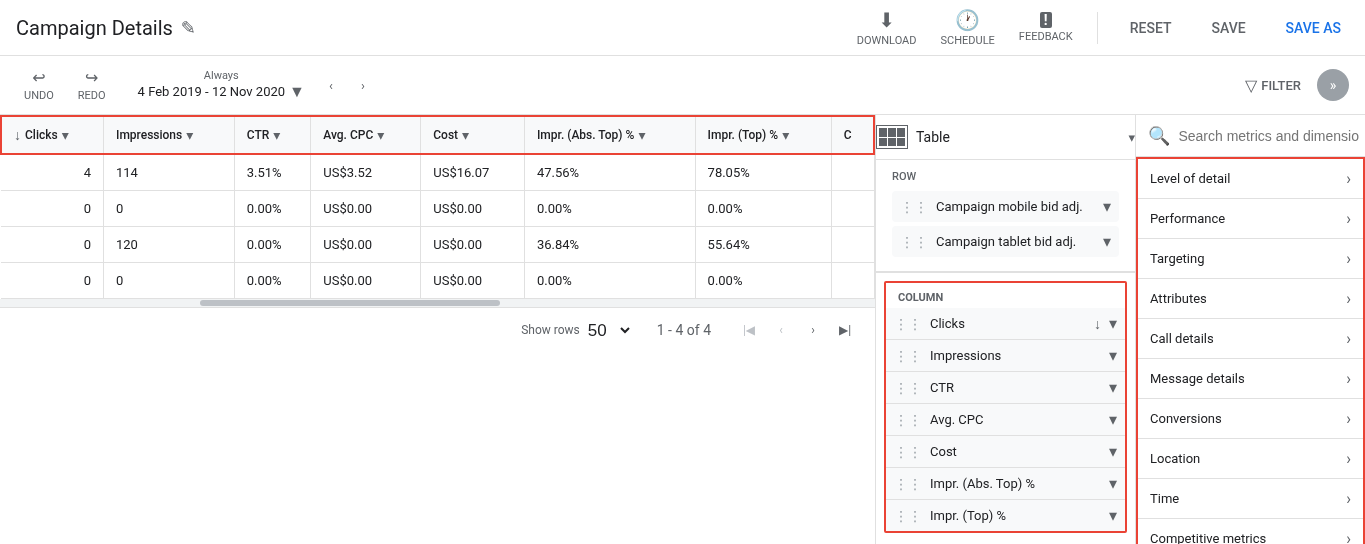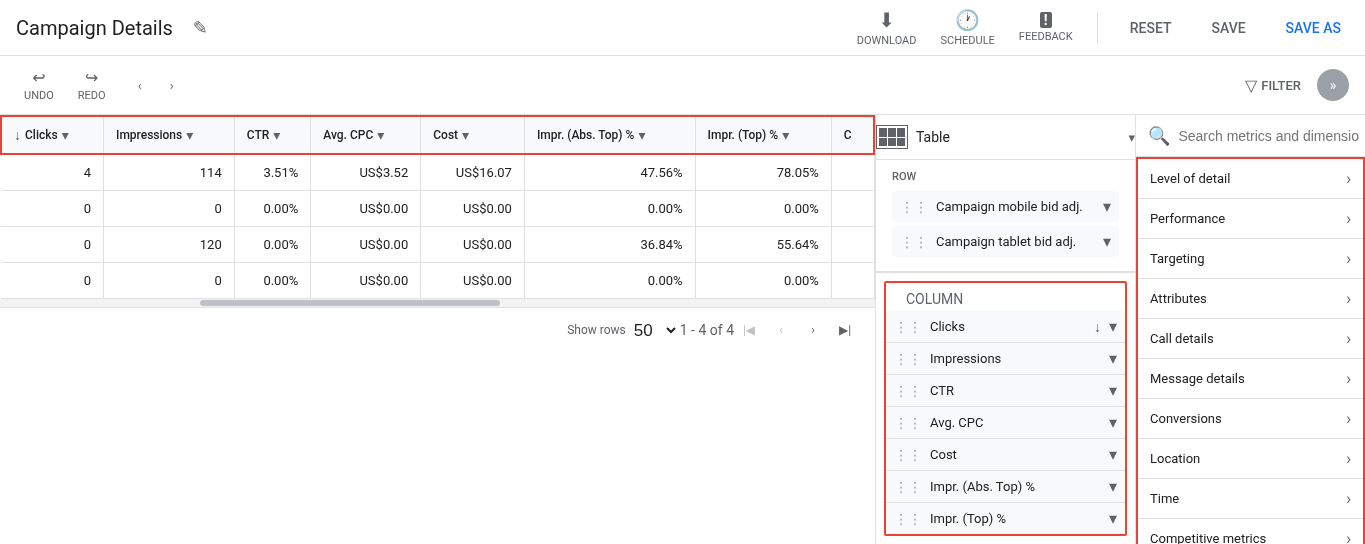--- a/index.html
+++ b/index.html
@@ -10,21 +10,21 @@
       display: flex;
       align-items: center;
       padding: 0 16px;
       height: 56px;
       border-bottom: 1px solid #e0e0e0;
     }
     .header-title {
       font-size: 20px;
       font-weight: 400;
       color: #202124;
-      margin-right: 20px;
+      margin-right: 8px;
     }
     .header-edit-icon {
       color: #5f6368;
       font-size: 18px;
       cursor: pointer;
     }
     .header-actions {
       margin-left: auto;
       display: flex;
       align-items: center;
@@ -189,21 +189,20 @@
     .dropdown-arrow { font-size: 14px; color: #5f6368; }
 
     .data-table tbody tr {
       border-bottom: 1px solid #e0e0e0;
     }
     .data-table tbody td {
       padding: 10px 12px;
       font-size: 13px;
       color: #202124;
       border-right: 1px solid #e0e0e0;
-      text-align: right;
     }
     .data-table tbody td:first-child { text-align: right; }
 
     
     .scroll-row {
       height: 8px;
       background: #f1f3f4;
       position: relative;
       margin-top: 0;
     }
@@ -219,21 +218,21 @@
 
     
     .pagination {
       display: flex;
       align-items: center;
       justify-content: flex-end;
       padding: 8px 16px;
       border-top: 1px solid #e0e0e0;
       font-size: 12px;
       color: #5f6368;
-      gap: 1px;
+      gap: 24px;
     }
     .show-rows {
       display: flex;
       align-items: center;
       gap: 4px;
     }
     .show-rows select {
       border: none;
       color: #202124;
       font-size: 17px;
@@ -316,25 +315,25 @@
     .panel-item .item-arrow { color: #5f6368; font-size: 16px; }
 
     
     .column-section {
       border: 2px solid #ea4335;
       margin: 8px;
       border-radius: 2px;
       overflow: hidden;
     }
     .column-section-title {
-      font-size: 14px;
-      font-weight: 400;
+      font-size: 11px;
+      font-weight: 700;
       color: #5f6368;
       text-transform: uppercase;
-      padding: 8px 20px 4px;
+      padding: 8px 12px 4px;
     }
     .column-item {
       display: flex;
       align-items: center;
       padding: 6px 8px;
       background: #f8f9fa;
       border-top: 1px solid #e0e0e0;
       gap: 8px;
       cursor: pointer;
     }
@@ -408,20 +407,27 @@
 </div>
 
 <div class="toolbar">
   <div class="toolbar-btn">
     <span class="icon-sym">↩</span>
     <span>UNDO</span>
   </div>
   <div class="toolbar-btn">
     <span class="icon-sym">↪</span>
     <span>REDO</span>
+  </div>
+  <div class="date-picker">
+    <span class="date-label">Always</span>
+    <div class="date-range">
+      <span>4 Feb 2019 - 12 Nov 2020</span>
+      <span class="dropdown-icon">▼</span>
+    </div>
   </div>
   <div class="date-nav">
     <div class="date-nav-btn">‹</div>
     <div class="date-nav-btn">›</div>
   </div>
   <div class="filter-btn" style="margin-left:auto;">
     <span style="font-size:16px;">▽</span>
     <span>FILTER</span>
   </div>
   <div class="expand-btn">»</div>

